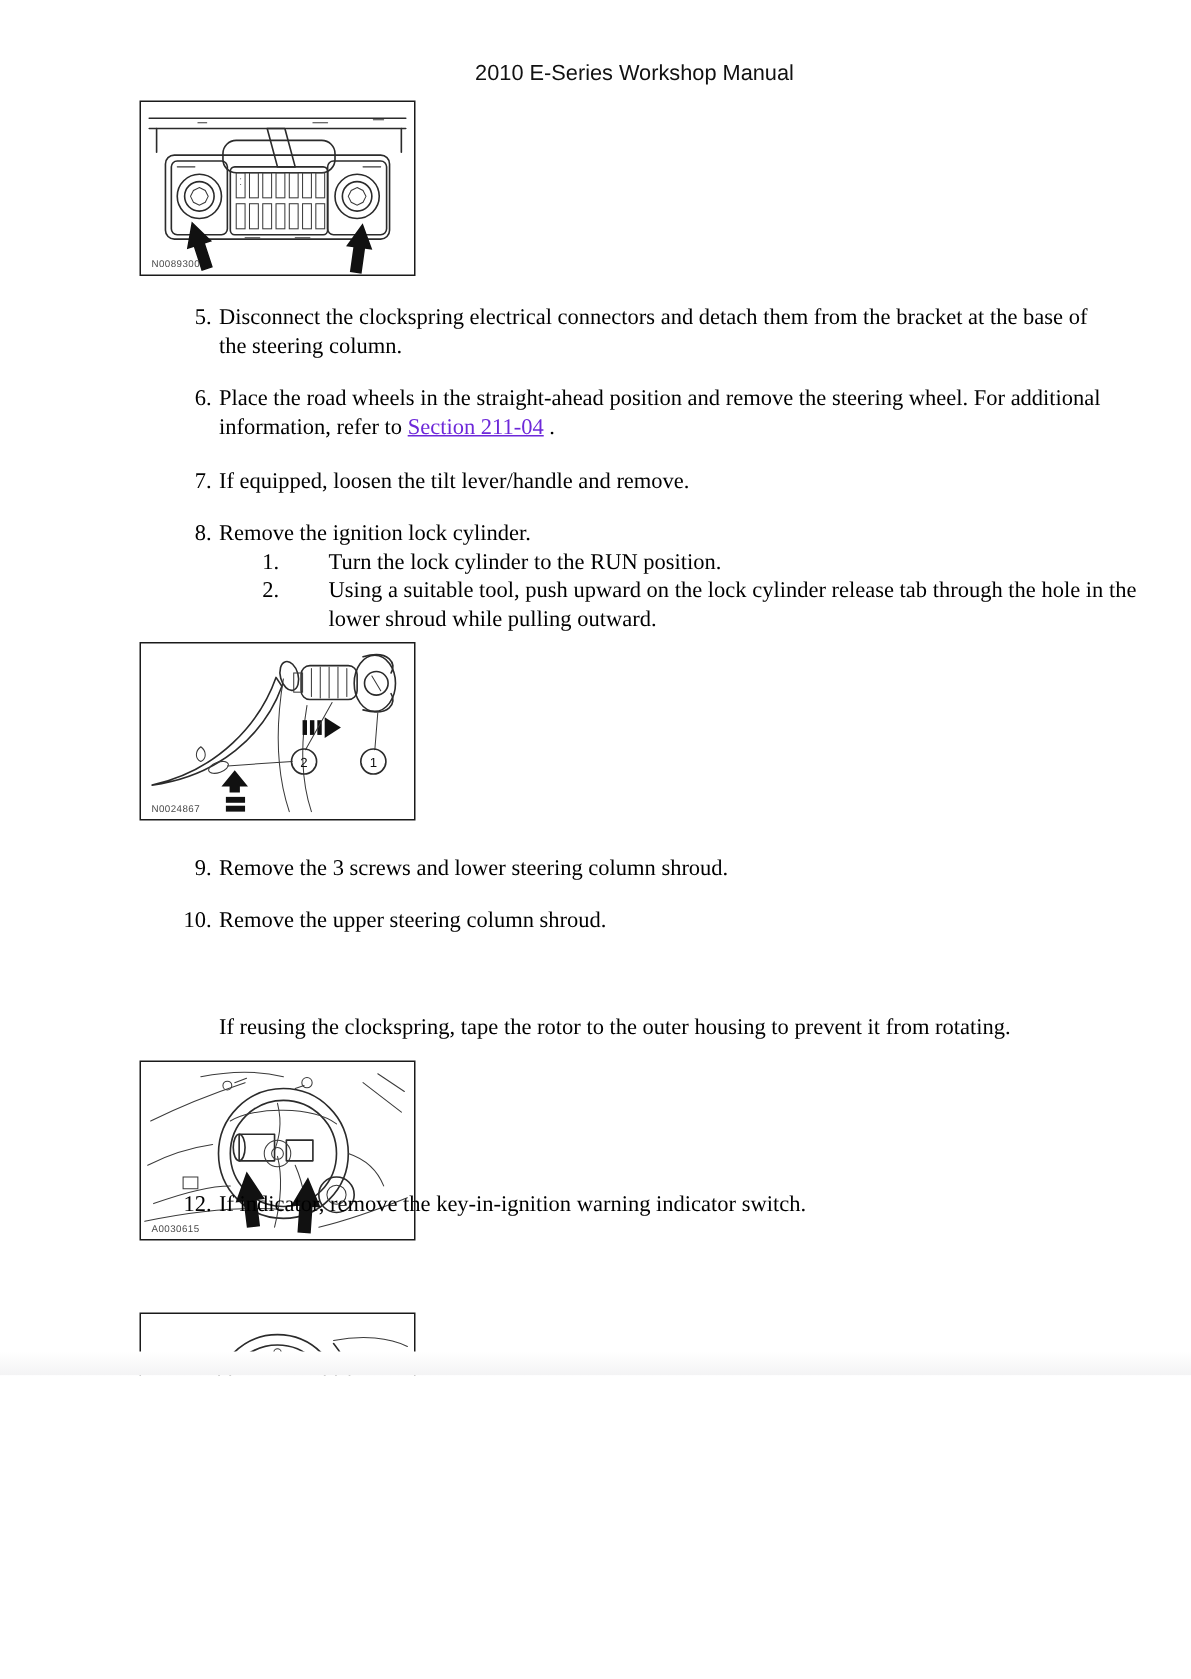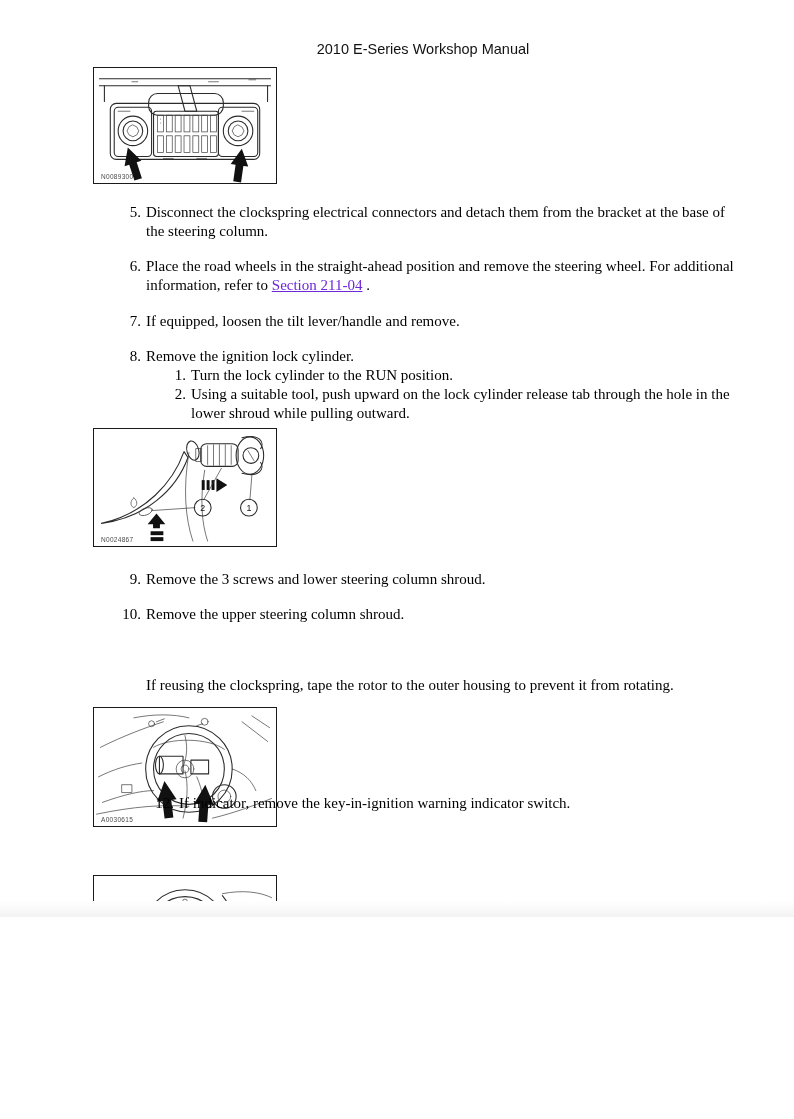--- a/index.html
+++ b/index.html
@@ -15,21 +15,21 @@
   .ln{fill:none;stroke:#2b2b2b;stroke-width:1.1;stroke-linecap:round;stroke-linejoin:round;}
   .thin{fill:none;stroke:#3a3a3a;stroke-width:.7;stroke-linecap:round;}
   .blk{fill:#111;stroke:none;}
   .callout-txt{font-family:"Liberation Sans",sans-serif;font-size:9px;fill:#111;}
   
   .step{position:absolute;left:115px;display:flex;font-size:15px;line-height:19px;}
   .step .num{flex:none;width:26px;text-align:right;margin-right:5px;}
   .step .txt{width:598px;}
   .substep{position:absolute;left:160px;display:flex;font-size:15px;line-height:19px;}
   .substep .num{flex:none;width:26px;text-align:right;margin-right:5px;}
-  .substep .txt{width:555px;}
+  .substep .txt{width:555px;margin-left:28px;}
   .para{position:absolute;left:146px;width:600px;font-size:15px;line-height:19px;}
   .link{text-decoration:underline;color:#6d28d9;cursor:pointer;}
   b{font-weight:bold;}
   
   .footer-left{position:absolute;left:96px;top:1059px;font-family:"Liberation Sans",sans-serif;
         font-size:13px;color:#a21caf;}
   .footer-right{position:absolute;right:53px;top:1072px;font-family:"Liberation Sans",sans-serif;
         font-size:14px;color:#111;}
   .bottom-strip{position:absolute;left:0;right:0;bottom:0;height:16px;
         background:linear-gradient(#ffffff,#f3f3f4);}
@@ -184,21 +184,21 @@
       <g transform="translate(74,98) rotate(-7)">
         <polygon class="blk" points="0,-24 10,-4 4.5,-4 4.5,14 -4.5,14 -4.5,-4 -10,-4"></polygon>
       </g>
       <g transform="translate(111,102) rotate(4)">
         <polygon class="blk" points="0,-24 10,-4 4.5,-4 4.5,14 -4.5,14 -4.5,-4 -10,-4"></polygon>
       </g>
     </svg>
     <span class="fig-label">A0030615</span>
   </div>
 
-  <div class="step" style="top:794px;margin-left:33px;">
+  <div class="step" style="top:794px;">
     <span class="num">12.</span>
     <span class="txt">If indicator, remove the key-in-ignition warning indicator switch.</span>
   </div>
 
   <div class="figure" style="top:875px;width:184px;height:125px;">
     <svg viewBox="0 0 184 125">
       <path class="thin" d="M130 18 C150 14 168 16 180 22 M138 96 C150 102 162 104 176 104"></path>
       <circle class="ln" cx="92" cy="56" r="42"></circle>
       <circle class="ln" cx="92" cy="56" r="35"></circle>
       <path class="thin" d="M62 90 l-3 5 M72 95 l-2 6 M84 98 l-1 6 M96 98 l1 6 M108 95 l2 6 M118 90 l3 5"></path>

